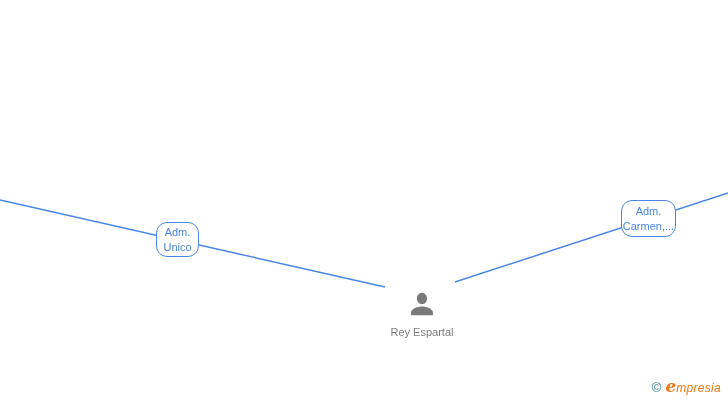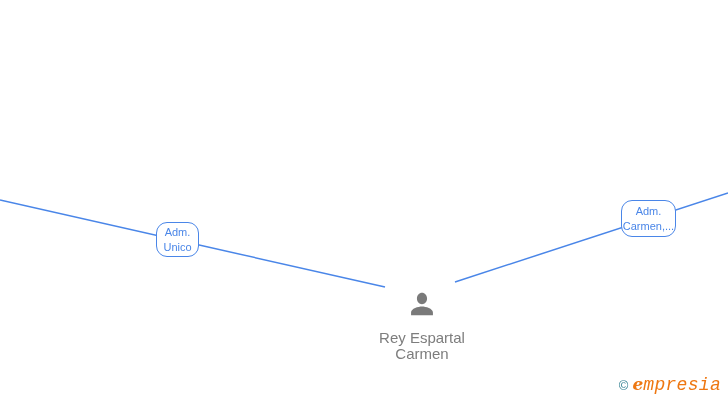--- a/index.html
+++ b/index.html
@@ -39,23 +39,23 @@
     top: 288px;
     width: 160px;
     text-align: center;
     cursor: pointer;
   }
   .person-icon-box {
     width: 34px; height: 32px;
     margin: 0 auto;
   }
   .person-name {
-    margin-top: 10px;
+    margin-top: 4px;
     color: #7d7d7d;
-    font-size: 15px;
+    font-size: 11px;
     line-height: 16px;
   }
   .brand {
     position: absolute;
     right: 7px;
     bottom: 5px;
     display: flex;
     align-items: baseline;
     cursor: pointer;
     user-select: none;
@@ -69,23 +69,23 @@
   .brand .brand-e {
     color: #ee7711;
     font-family: "DejaVu Serif", serif;
     font-style: italic;
     font-weight: bold;
     font-size: 17px;
     line-height: 1;
   }
   .brand .brand-rest {
     color: #ee7711;
-    font-family: Liberation Mono, monospace;
+    font-family: Liberation Sans, sans-serif;
     font-style: italic;
-    font-size: 18px;
+    font-size: 12px;
     letter-spacing: 0.3px;
   }
 </style>
 </head>
 <body>
 
 <div class="canvas">
 
   <svg class="edges-svg" viewBox="0 0 728 400" xmlns="http://www.w3.org/2000/svg">
     <line x1="0" y1="200" x2="385" y2="287" stroke="#4a86e8" stroke-width="1.5"></line>
@@ -103,21 +103,20 @@
   </div>
 
   <div class="person-node">
     <div class="person-icon-box">
       <svg viewBox="0 0 24 24" width="34" height="32" xmlns="http://www.w3.org/2000/svg">
         <path fill="#7a7a7a" d="M12 12.2c2.1 0 3.8-1.9 3.8-4.3S14.1 3.6 12 3.6 8.2 5.5 8.2 7.9s1.7 4.3 3.8 4.3zm0 1.6c-2.8 0-8.2 1.5-8.2 4.5v2.1h16.4v-2.1c0-3-5.4-4.5-8.2-4.5z"></path>
       </svg>
     </div>
     <div class="person-name">
       <div>Rey Espartal</div>
-      <div>Carmen</div>
     </div>
   </div>
 
   <div class="brand">
     <span class="copy">©</span>
     <span class="brand-e">e</span>
     <span class="brand-rest">mpresia</span>
   </div>
 
 </div>

